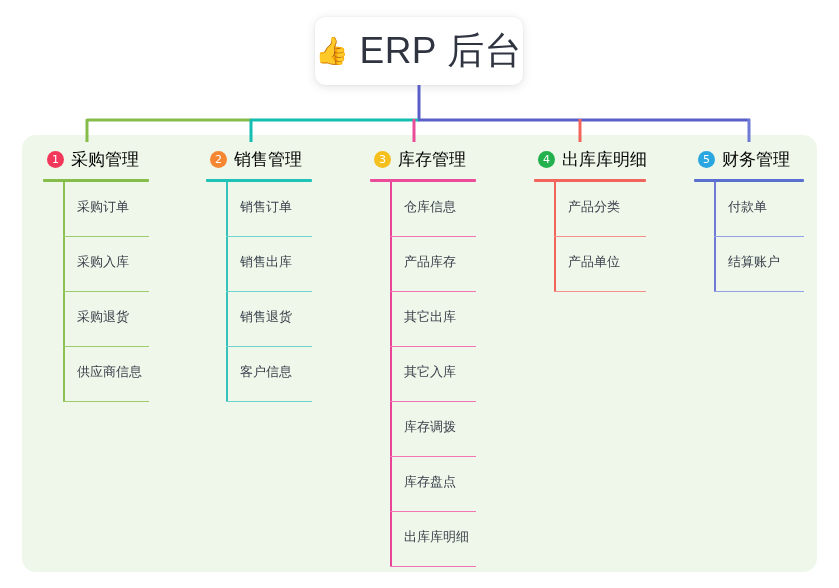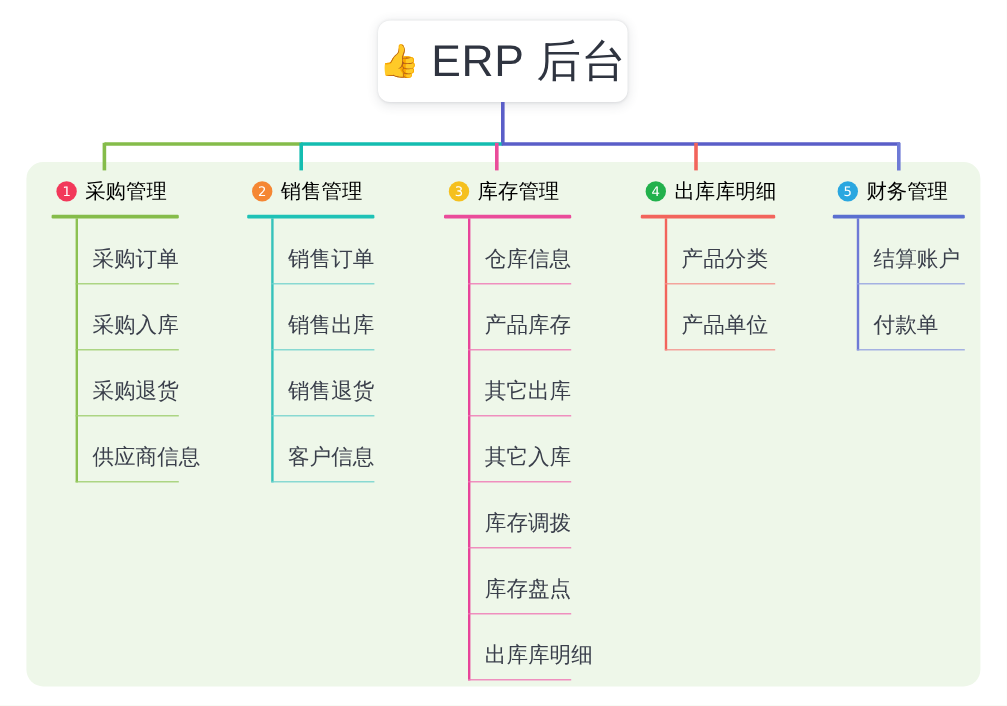--- a/index.html
+++ b/index.html
@@ -112,22 +112,22 @@
     width: 2px;
   }
   .item {
     position: relative;
     height: 55px;
     box-sizing: border-box;
   }
   .item .item-label {
     position: absolute;
     left: 34px;
-    bottom: 9px;
-    font-size: 18px;
+    bottom: 21px;
+    font-size: 13px;
     color: #3a3f4b;
     white-space: nowrap;
   }
   .item .item-rule {
     position: absolute;
     left: 20px;
     bottom: 0;
     height: 1.5px;
     width: 100px;
   }
@@ -268,22 +268,22 @@
     </div>
     <div class="column" style="left: 694px; width: 110px;">
       <div class="col-header">
         <span class="badge" style="background: rgb(42, 167, 224);">5</span>
         <span class="col-title">财务管理</span>
       </div>
       <div class="col-rule" style="background: rgb(90, 111, 208); width: 110px;"></div>
       <div class="items">
         <div class="spine" style="background: rgb(110, 122, 214);"></div>
         <div class="item">
+          <span class="item-label">付款单</span>
+          <div class="item-rule" style="background: rgb(146, 160, 224); width: 90px;"></div>
+        </div>
+        <div class="item">
           <span class="item-label">结算账户</span>
           <div class="item-rule" style="background: rgb(146, 160, 224); width: 90px;"></div>
         </div>
-        <div class="item">
-          <span class="item-label">付款单</span>
-          <div class="item-rule" style="background: rgb(146, 160, 224); width: 90px;"></div>
-        </div>
       </div>
     </div>
   </div>
 
 </body></html>

